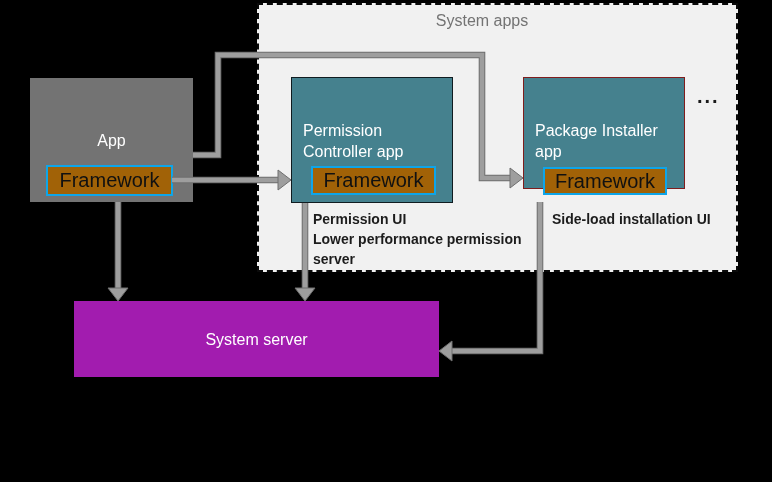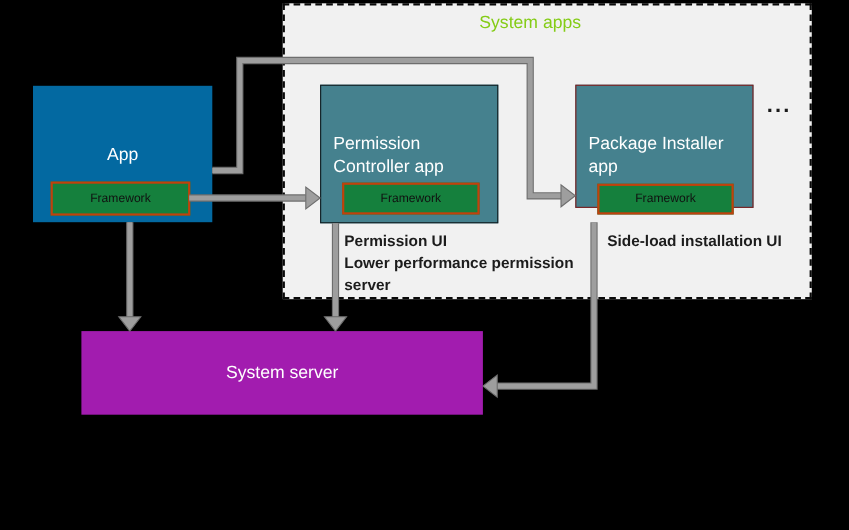--- a/index.html
+++ b/index.html
@@ -6,42 +6,42 @@
   .stage{
     position:relative;width:772px;height:482px;background:#000;overflow:hidden;
     font-family:"Liberation Sans","DejaVu Sans",sans-serif;
   }
   .panel{
     position:absolute;left:257px;top:3px;width:481px;height:269px;
     background:#F1F1F1;border:2px dashed #0a0a0a;box-sizing:border-box;
   }
   .panel-title{
     position:absolute;left:482px;top:12px;transform:translateX(-50%);
-    font-size:16px;color:#84cc16;white-space:nowrap;
+    font-size:16px;color:#737373;white-space:nowrap;
   }
   .ellipsis{
     position:absolute;left:697px;top:85px;font-size:20px;font-weight:bold;
     color:#1a1a1a;letter-spacing:2px;
   }
   .box{position:absolute;box-sizing:border-box;}
-  .app-box{left:30px;top:78px;width:163px;height:124px;background:#0369a1;}
+  .app-box{left:30px;top:78px;width:163px;height:124px;background:#737373;}
   .pc-box{left:291px;top:77px;width:162px;height:126px;background:#45818E;border:1px solid #101c20;}
   .pi-box{left:523px;top:77px;width:162px;height:112px;background:#45818E;border:1px solid #7f1d1d;}
   .server-box{
     left:74px;top:301px;width:365px;height:76px;background:#a21caf;
     display:flex;align-items:center;justify-content:center;
   }
   .box-title{color:#fff;font-size:16px;line-height:21px;}
   .app-title{position:absolute;left:0;top:52px;width:100%;text-align:center;}
   .teal-title{position:absolute;left:11px;top:42px;right:6px;}
   .server-title{text-align:center;}
   .fw{
-    position:absolute;background:#15803d;border:2px solid #c2410c;box-sizing:border-box;
+    position:absolute;background:#a16207;border:2px solid #0ea5e9;box-sizing:border-box;
     display:flex;align-items:center;justify-content:center;
-    font-size:11px;color:#111;
+    font-size:20px;color:#111;
   }
   .fw-app{left:46px;top:165px;width:127px;height:31px;}
   .fw-pc{left:311px;top:166px;width:125px;height:29px;}
   .fw-pi{left:543px;top:167px;width:124px;height:28px;}
   .note{
     position:absolute;font-size:14px;line-height:20px;color:#1c1c1c;font-weight:bold;
   }
   .note-pc{left:313px;top:209px;width:215px;}
   .note-pi{left:552px;top:209px;width:180px;white-space:nowrap;}
   .connectors{position:absolute;left:0;top:0;z-index:5;pointer-events:none;}

